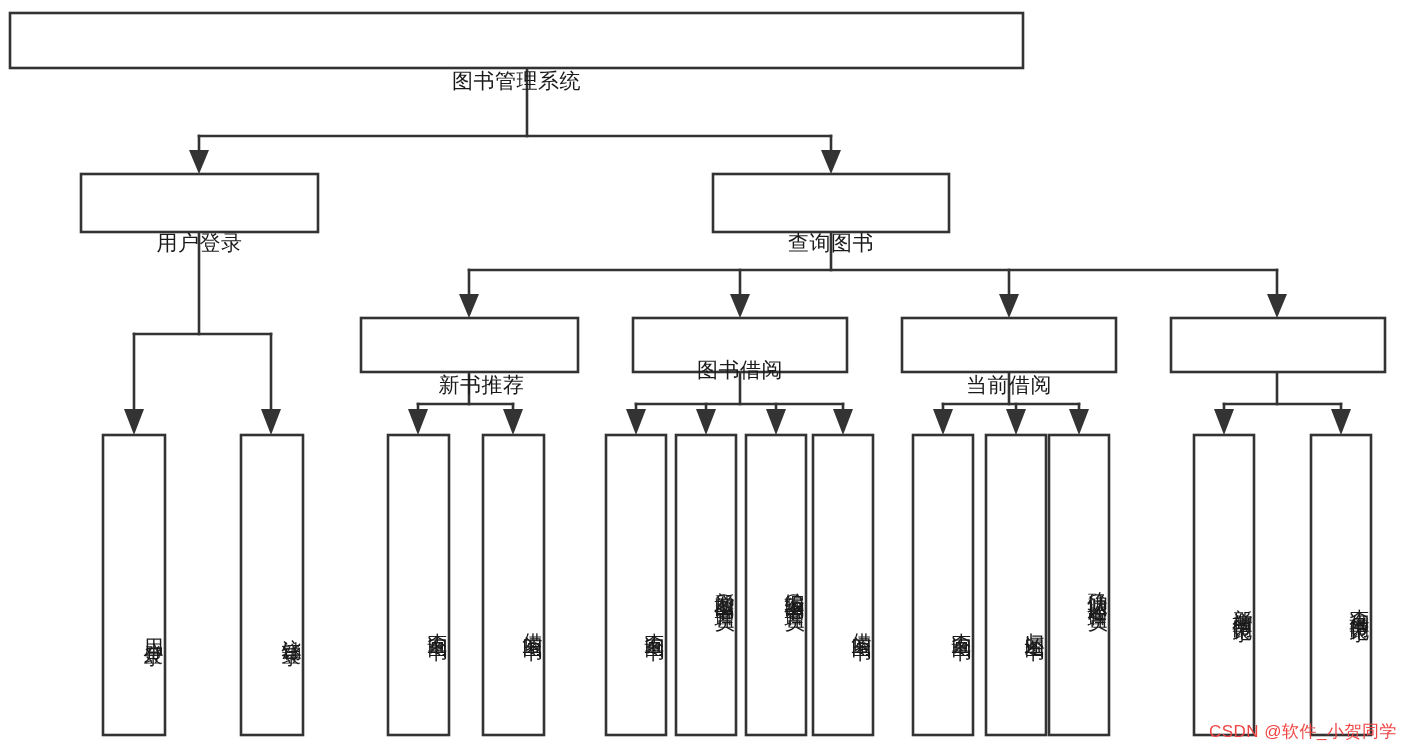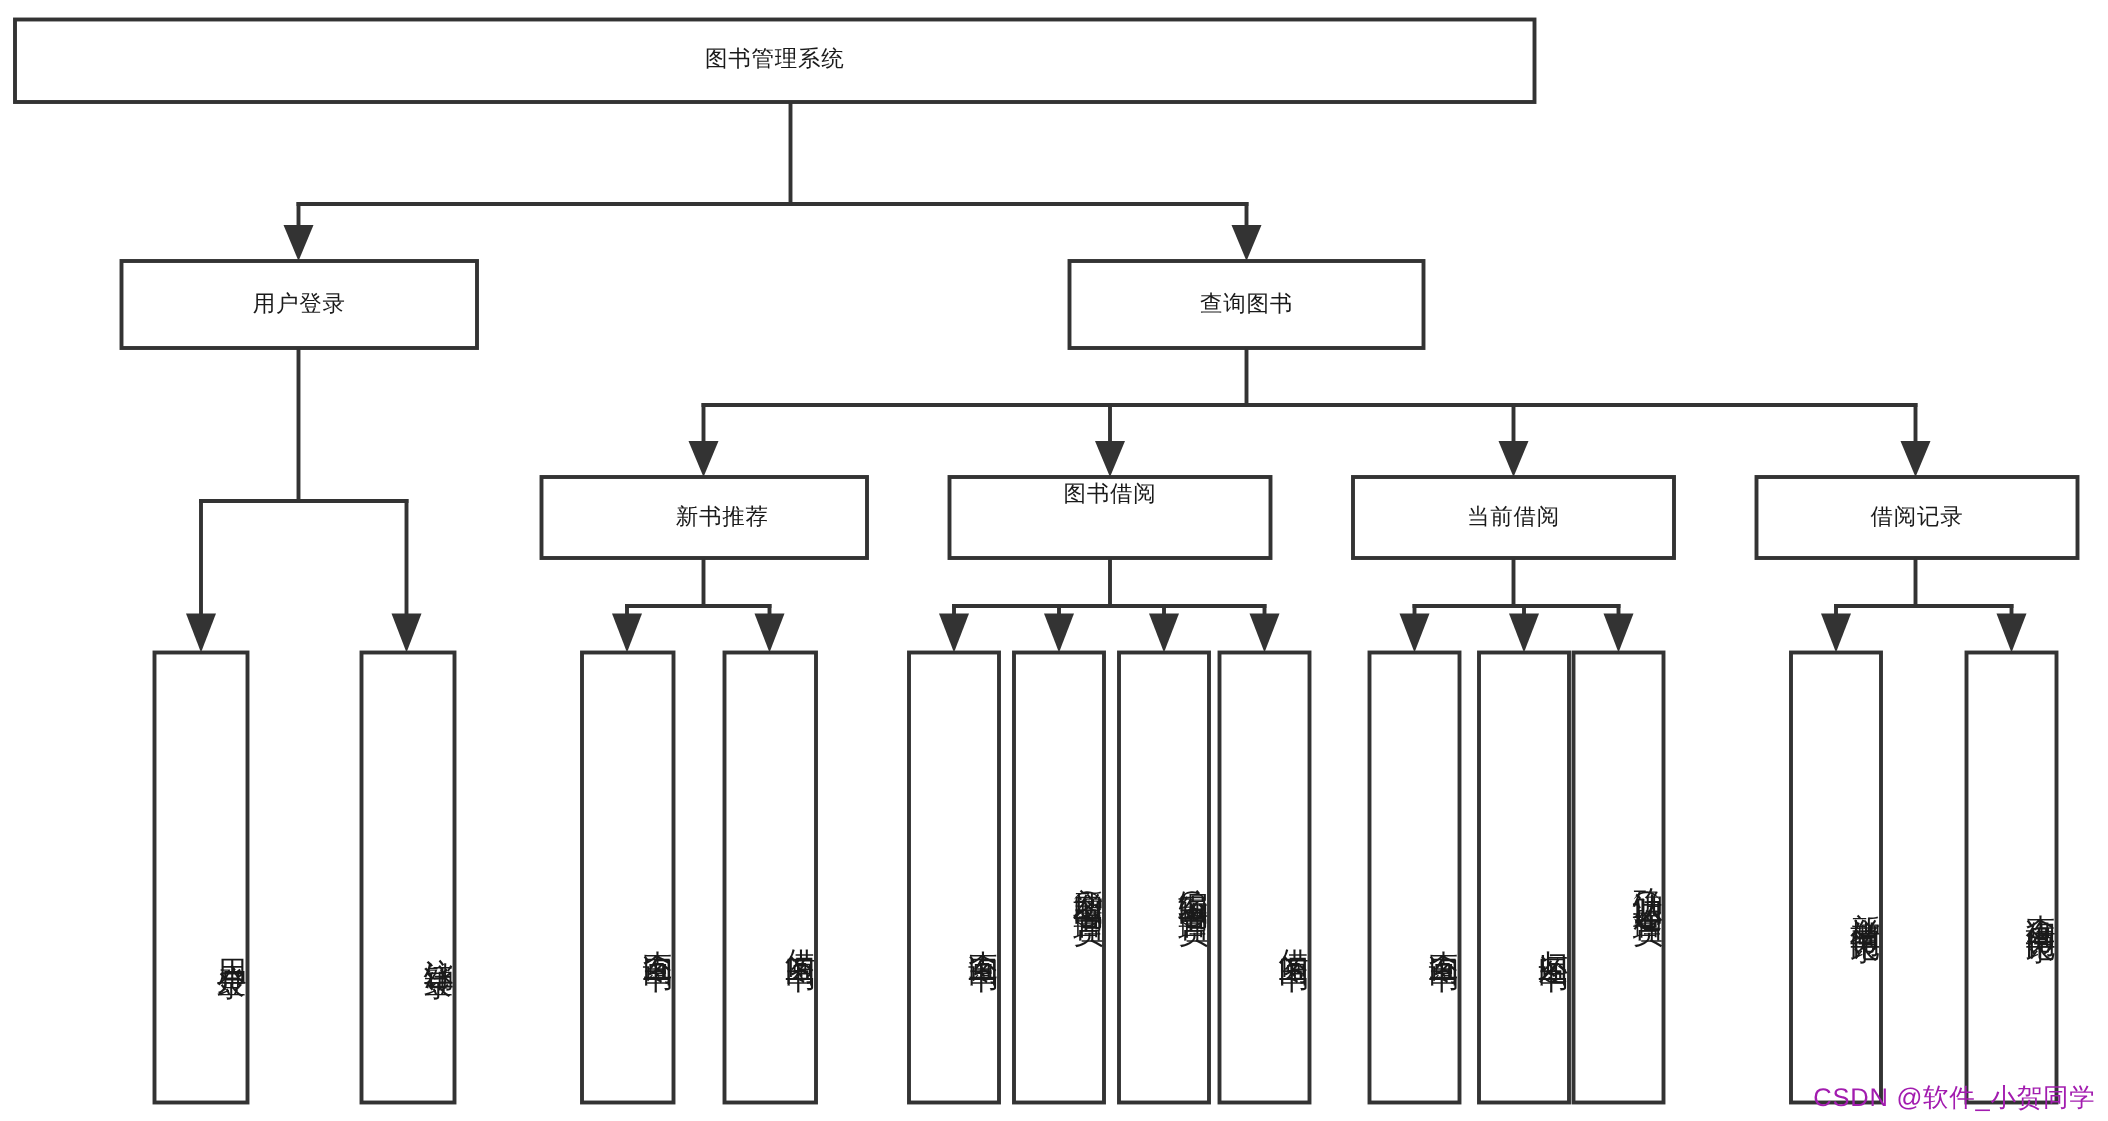--- a/index.html
+++ b/index.html
@@ -43,40 +43,41 @@
     position: absolute;
     display: flex;
     align-items: center;
     justify-content: center;
     color: #1a1a1a;
     font-family: "Liberation Sans", "DejaVu Sans", sans-serif;
     pointer-events: none;
     box-sizing: border-box;
   }
   .node-label.horizontal {
-    font-size: 15px;
+    font-size: 21px;
     letter-spacing: 0.5px;
     line-height: 1.1;
     white-space: nowrap;
+    margin-top: 40px;
   }
   .node-label.vertical {
     writing-mode: vertical-rl;
     text-orientation: upright;
     font-size: 20px;
     letter-spacing: 3px;
     line-height: 1.15;
     align-items: flex-start;
     padding-top: 6px;
   }
   .watermark {
     position: absolute;
     right: 8px;
     bottom: 4px;
     font-size: 17px;
-    color: #a21caf;
+    color: #ef4444;
     font-family: "Liberation Sans", "DejaVu Sans", sans-serif;
     letter-spacing: 0.5px;
     white-space: nowrap;
   }
 </style>
 </head>
 <body>
 
 <div id="diagram-root">
 
@@ -177,21 +178,20 @@
   </svg>
 
   <div class="node-label horizontal" style="left:10px; top:13px; width:1013px; height:55px;">图书管理系统</div>
 
   <div class="node-label horizontal" style="left:81px; top:174px; width:237px; height:58px;">用户登录</div>
   <div class="node-label horizontal" style="left:713px; top:174px; width:236px; height:58px;">查询图书</div>
 
   <div class="node-label horizontal" style="left:361px; top:318px; width:241px; height:54px;">新书推荐</div>
   <div class="node-label horizontal" style="left:633px; top:303px; width:214px; height:54px;">图书借阅</div>
   <div class="node-label horizontal" style="left:902px; top:318px; width:214px; height:54px;border-radius:14px;">当前借阅</div>
-  <div class="node-label horizontal" style="left:1171px; top:318px; width:214px; height:54px;">借阅记录</div>
 
   <div class="node-label vertical" style="left:103px; top:516px; width:62px; height:219px;">用户登录</div>
   <div class="node-label vertical" style="left:241px; top:516px; width:62px; height:219px;">注销登录</div>
 
   <div class="node-label vertical" style="left:388px; top:505px; width:61px; height:230px;">查询图书</div>
   <div class="node-label vertical" style="left:483px; top:505px; width:61px; height:230px;">借阅图书</div>
 
   <div class="node-label vertical" style="left:606px; top:505px; width:60px; height:230px;">查询图书</div>
   <div class="node-label vertical" style="left:676px; top:437px; width:60px; height:298px;">新增图书（管理员）</div>
   <div class="node-label vertical" style="left:746px; top:437px; width:60px; height:298px;">编辑图书（管理员）</div>

